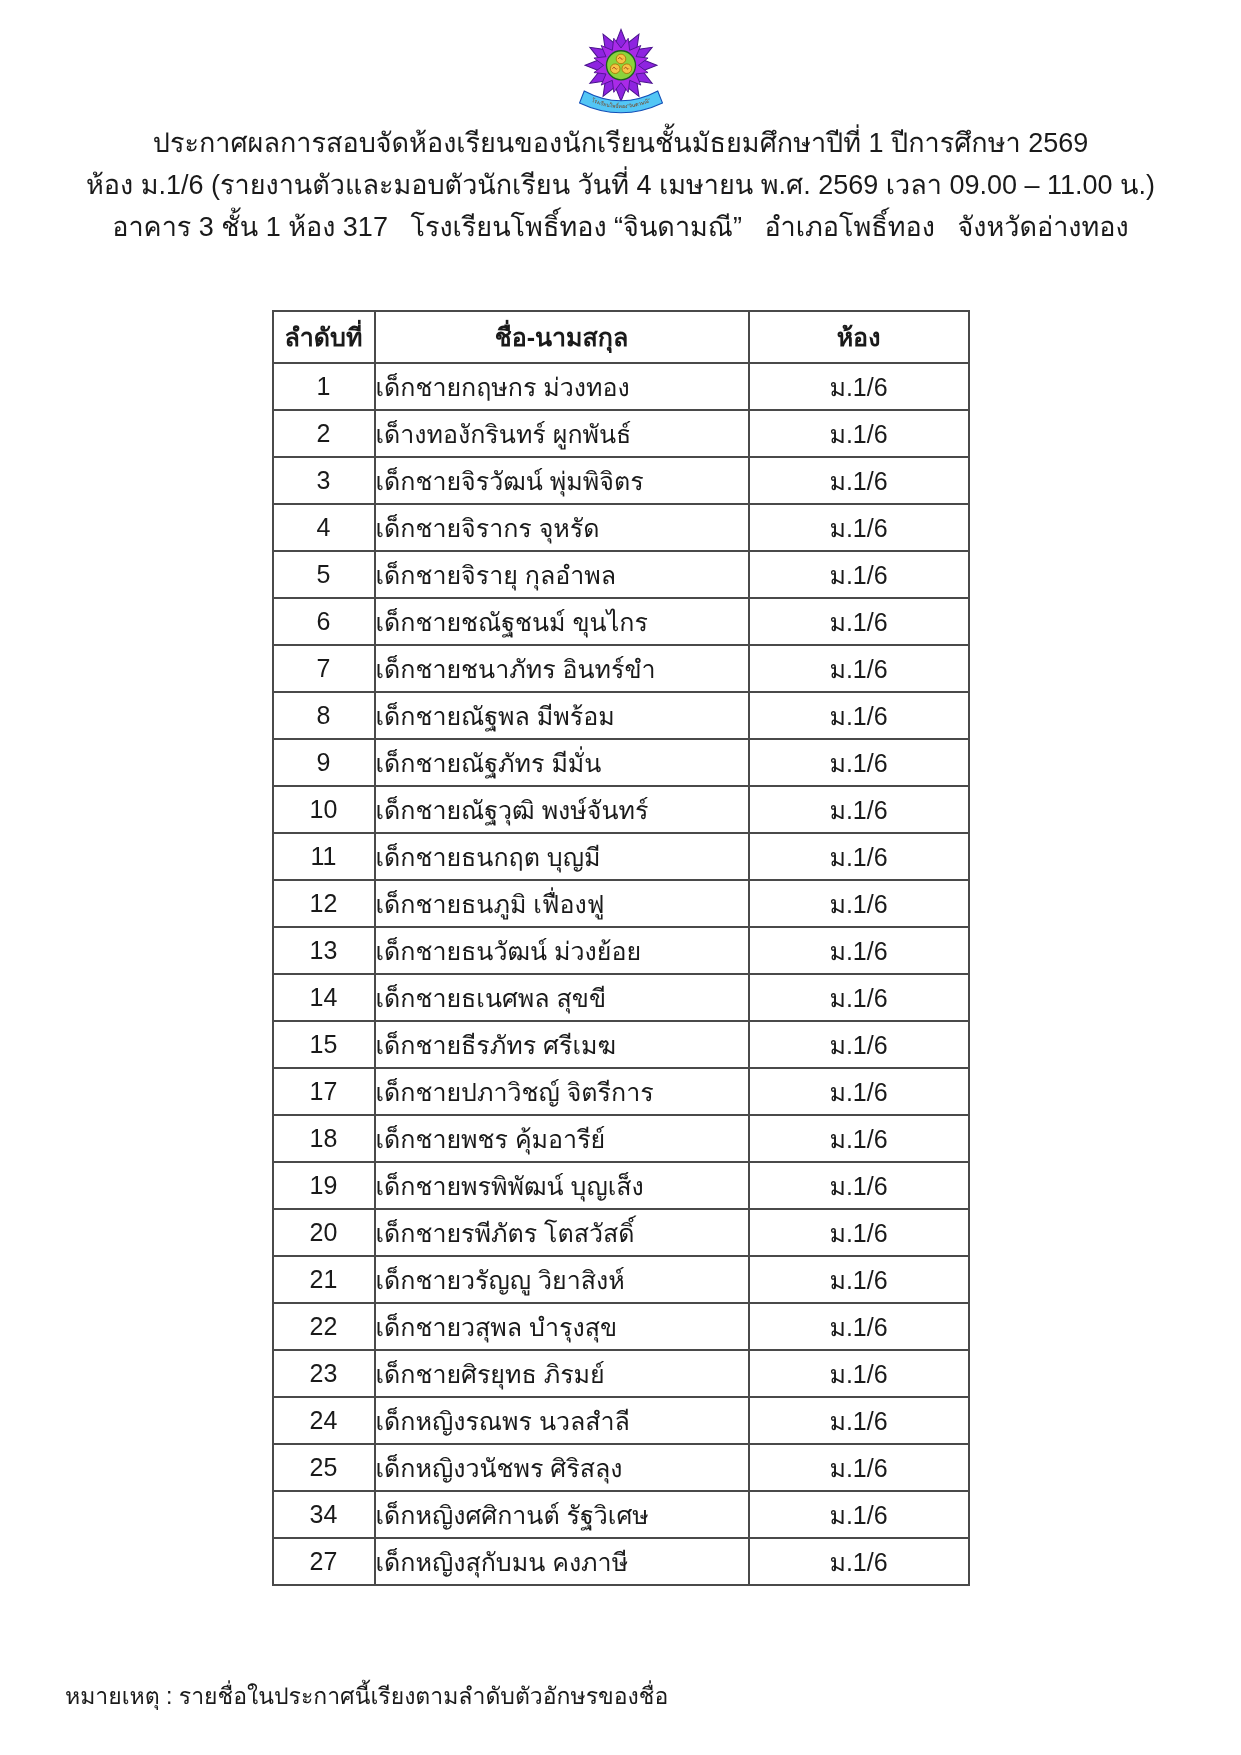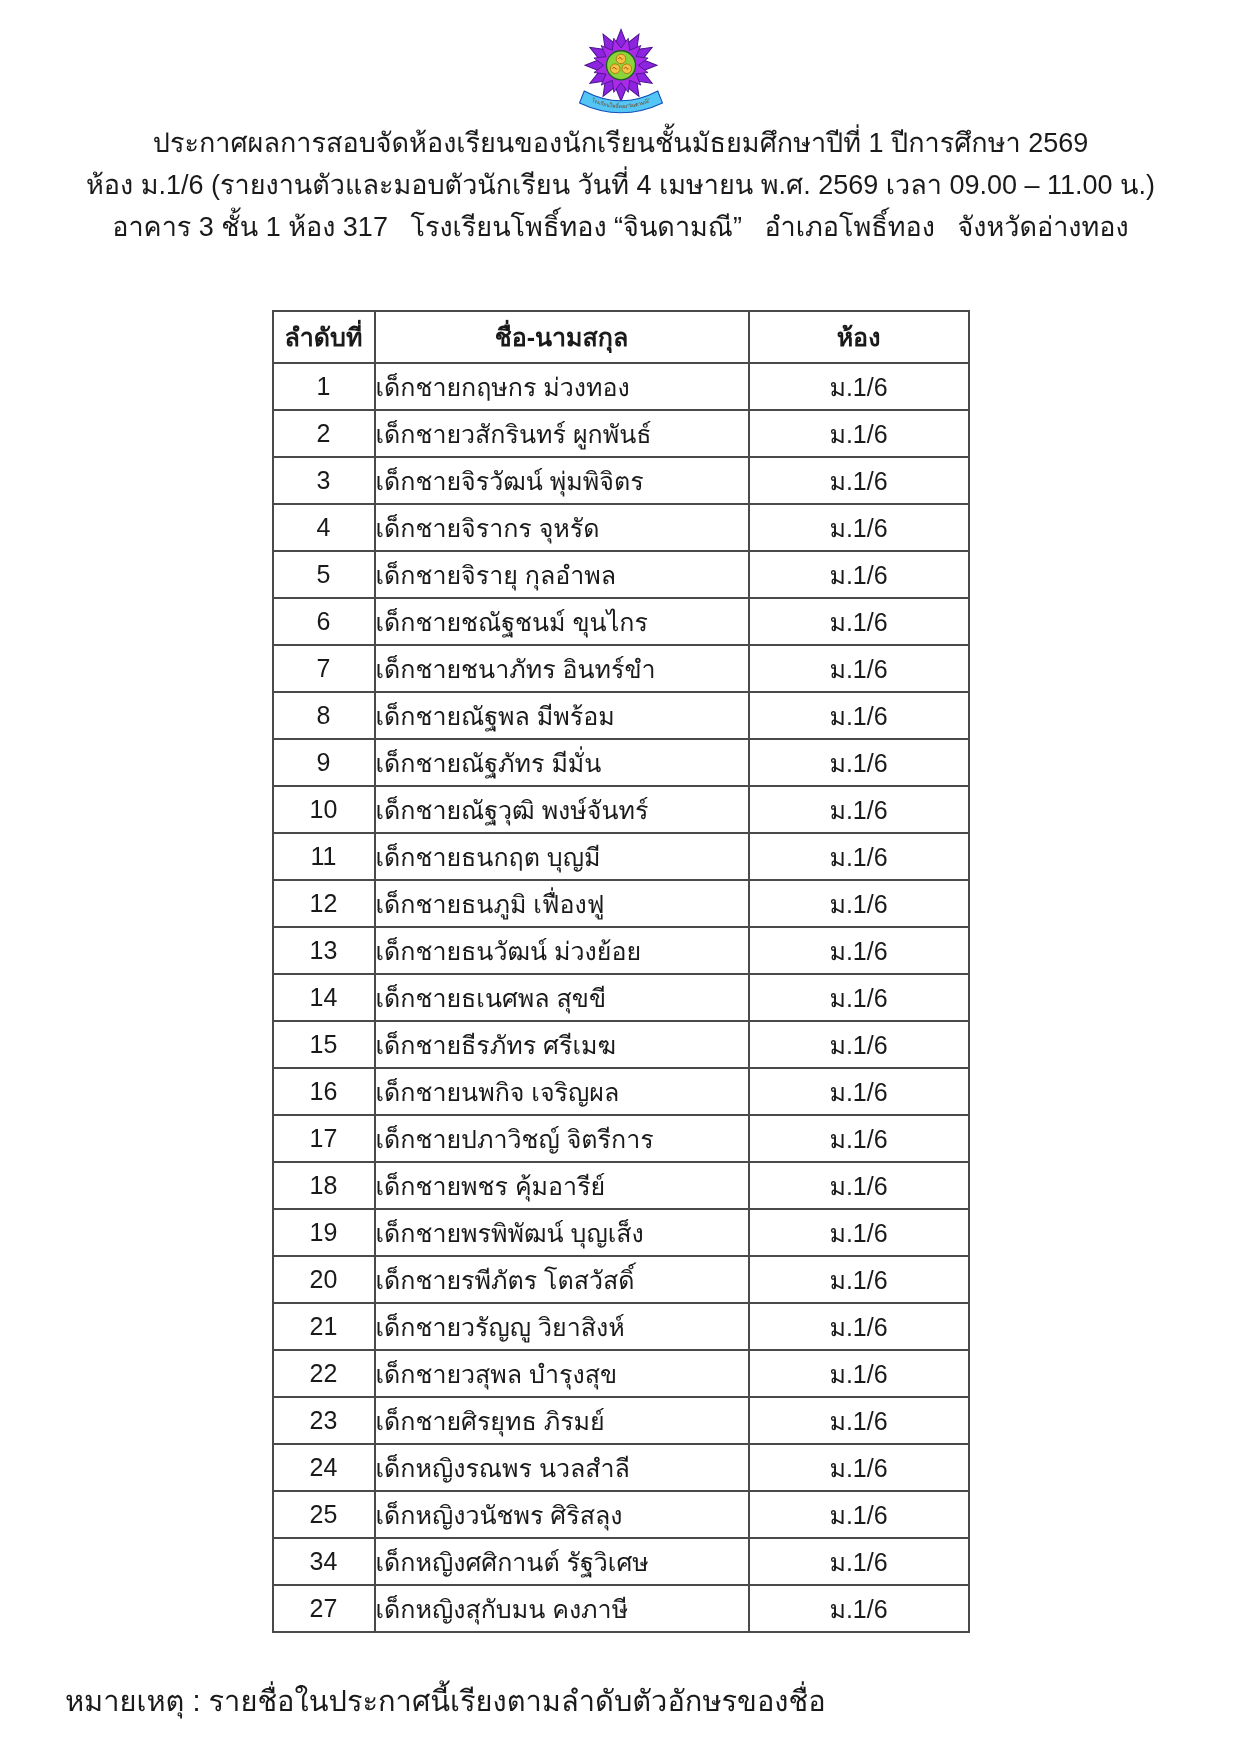--- a/index.html
+++ b/index.html
@@ -53,21 +53,21 @@
   }
   table.roster td { height: 45px; vertical-align: middle; }
   td.cell-no   { text-align: center; font-size: 24px; }
   td.cell-name { text-align: left; padding-left: 17px; }
   td.cell-room { text-align: center; border-radius: 18px; }
 
   .footnote {
     position: absolute;
     left: 65px;
     top: 1678px;
-    font-size: 29px;
+    font-size: 23px;
     color: #1a1a1a;
   }
 </style>
 </head>
 <body>
 
 <div class="page">
 
   <div class="logo-wrap">
     <svg viewBox="0 0 100 110" xmlns="http://www.w3.org/2000/svg">
@@ -112,21 +112,21 @@
     </thead>
     <tbody>
     <tr>
       <td class="cell-no">1</td>
       <td class="cell-name">เด็กชายกฤษกร ม่วงทอง</td>
       <td class="cell-room">ม.1/6</td>
     </tr>
 
     <tr>
       <td class="cell-no">2</td>
-      <td class="cell-name">เด็กชายวสักรินทร์ ผูกพันธ์</td>
+      <td class="cell-name">เด็างทองักรินทร์ ผูกพันธ์</td>
       <td class="cell-room">ม.1/6</td>
     </tr>
 
     <tr>
       <td class="cell-no">3</td>
       <td class="cell-name">เด็กชายจิรวัฒน์ พุ่มพิจิตร</td>
       <td class="cell-room">ม.1/6</td>
     </tr>
 
     <tr>
@@ -194,25 +194,20 @@
       <td class="cell-name">เด็กชายธเนศพล สุขขี</td>
       <td class="cell-room">ม.1/6</td>
     </tr>
 
     <tr>
       <td class="cell-no">15</td>
       <td class="cell-name">เด็กชายธีรภัทร ศรีเมฆ</td>
       <td class="cell-room">ม.1/6</td>
     </tr>
 
-    <tr>
-      <td class="cell-no">16</td>
-      <td class="cell-name">เด็กชายนพกิจ เจริญผล</td>
-      <td class="cell-room">ม.1/6</td>
-    </tr>
 
     <tr>
       <td class="cell-no">17</td>
       <td class="cell-name">เด็กชายปภาวิชญ์ จิตรีการ</td>
       <td class="cell-room">ม.1/6</td>
     </tr>
 
     <tr>
       <td class="cell-no">18</td>
       <td class="cell-name">เด็กชายพชร คุ้มอารีย์</td>

